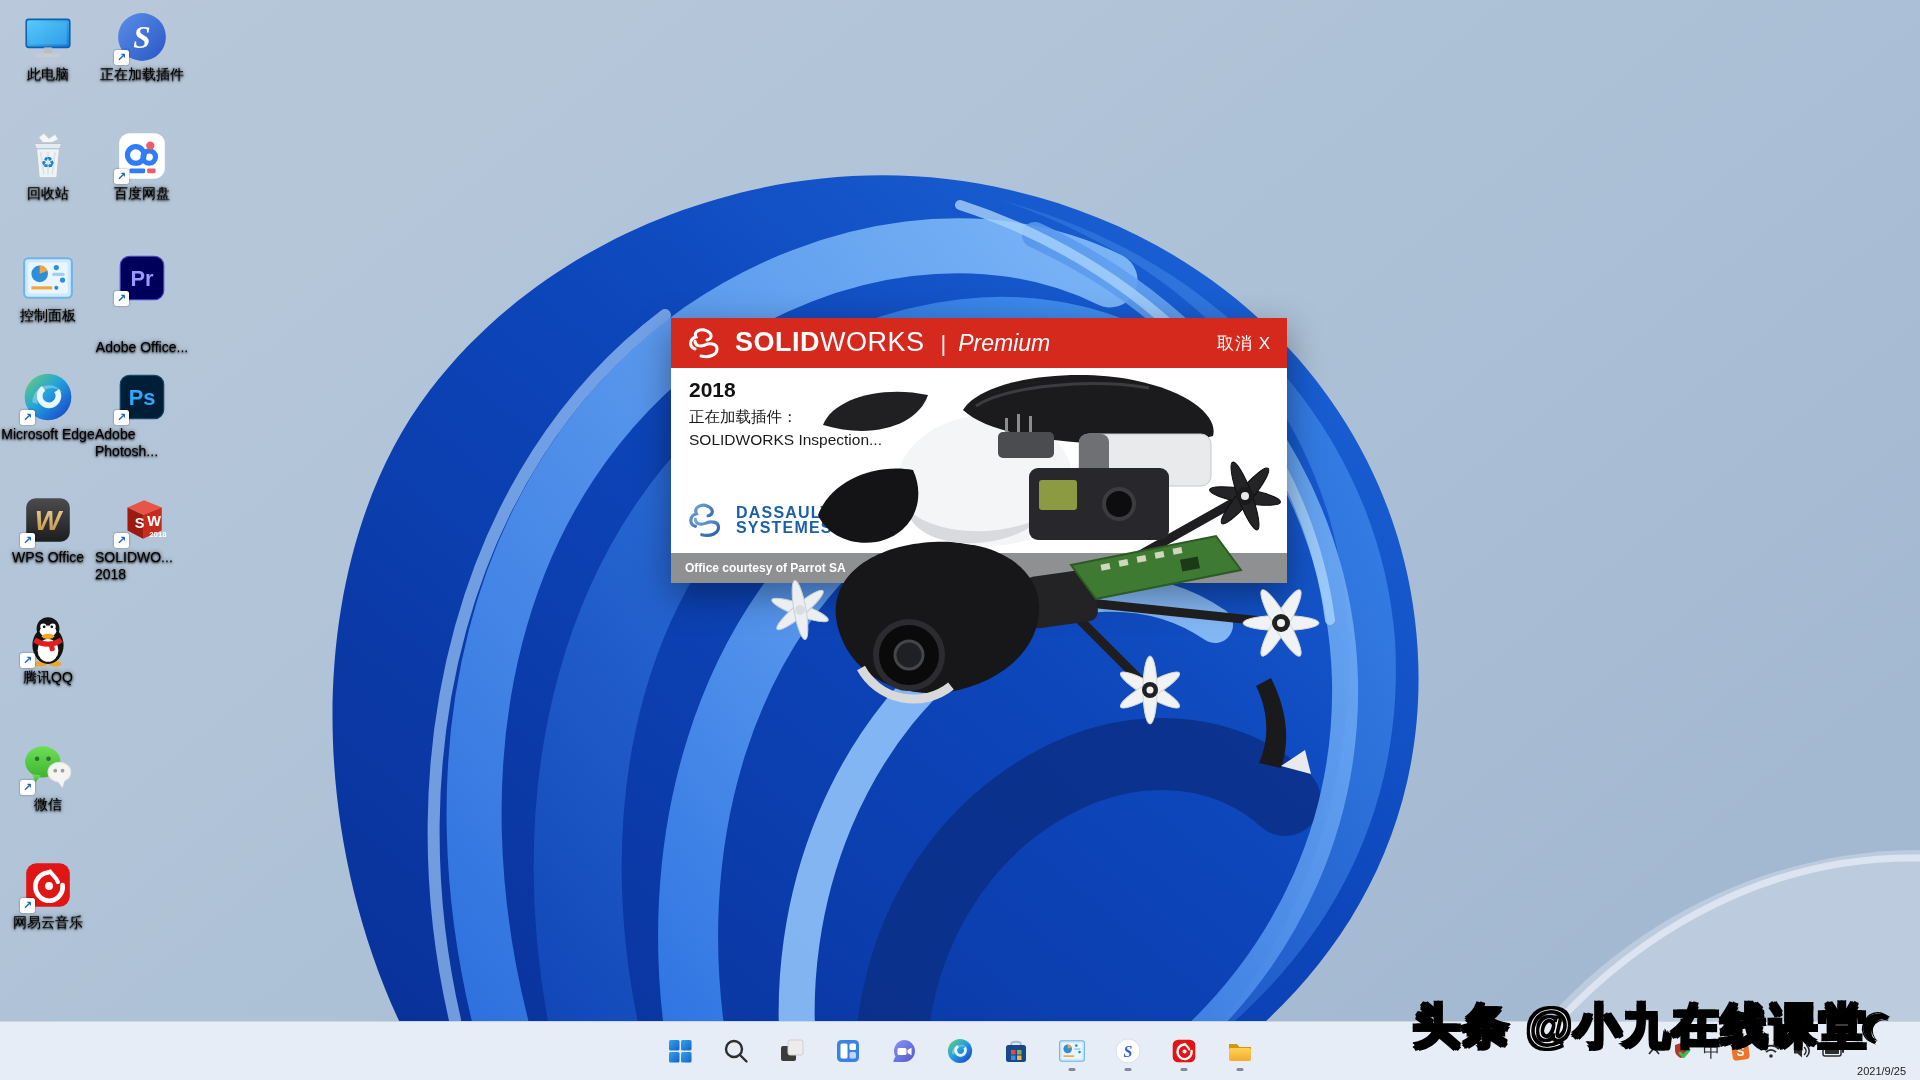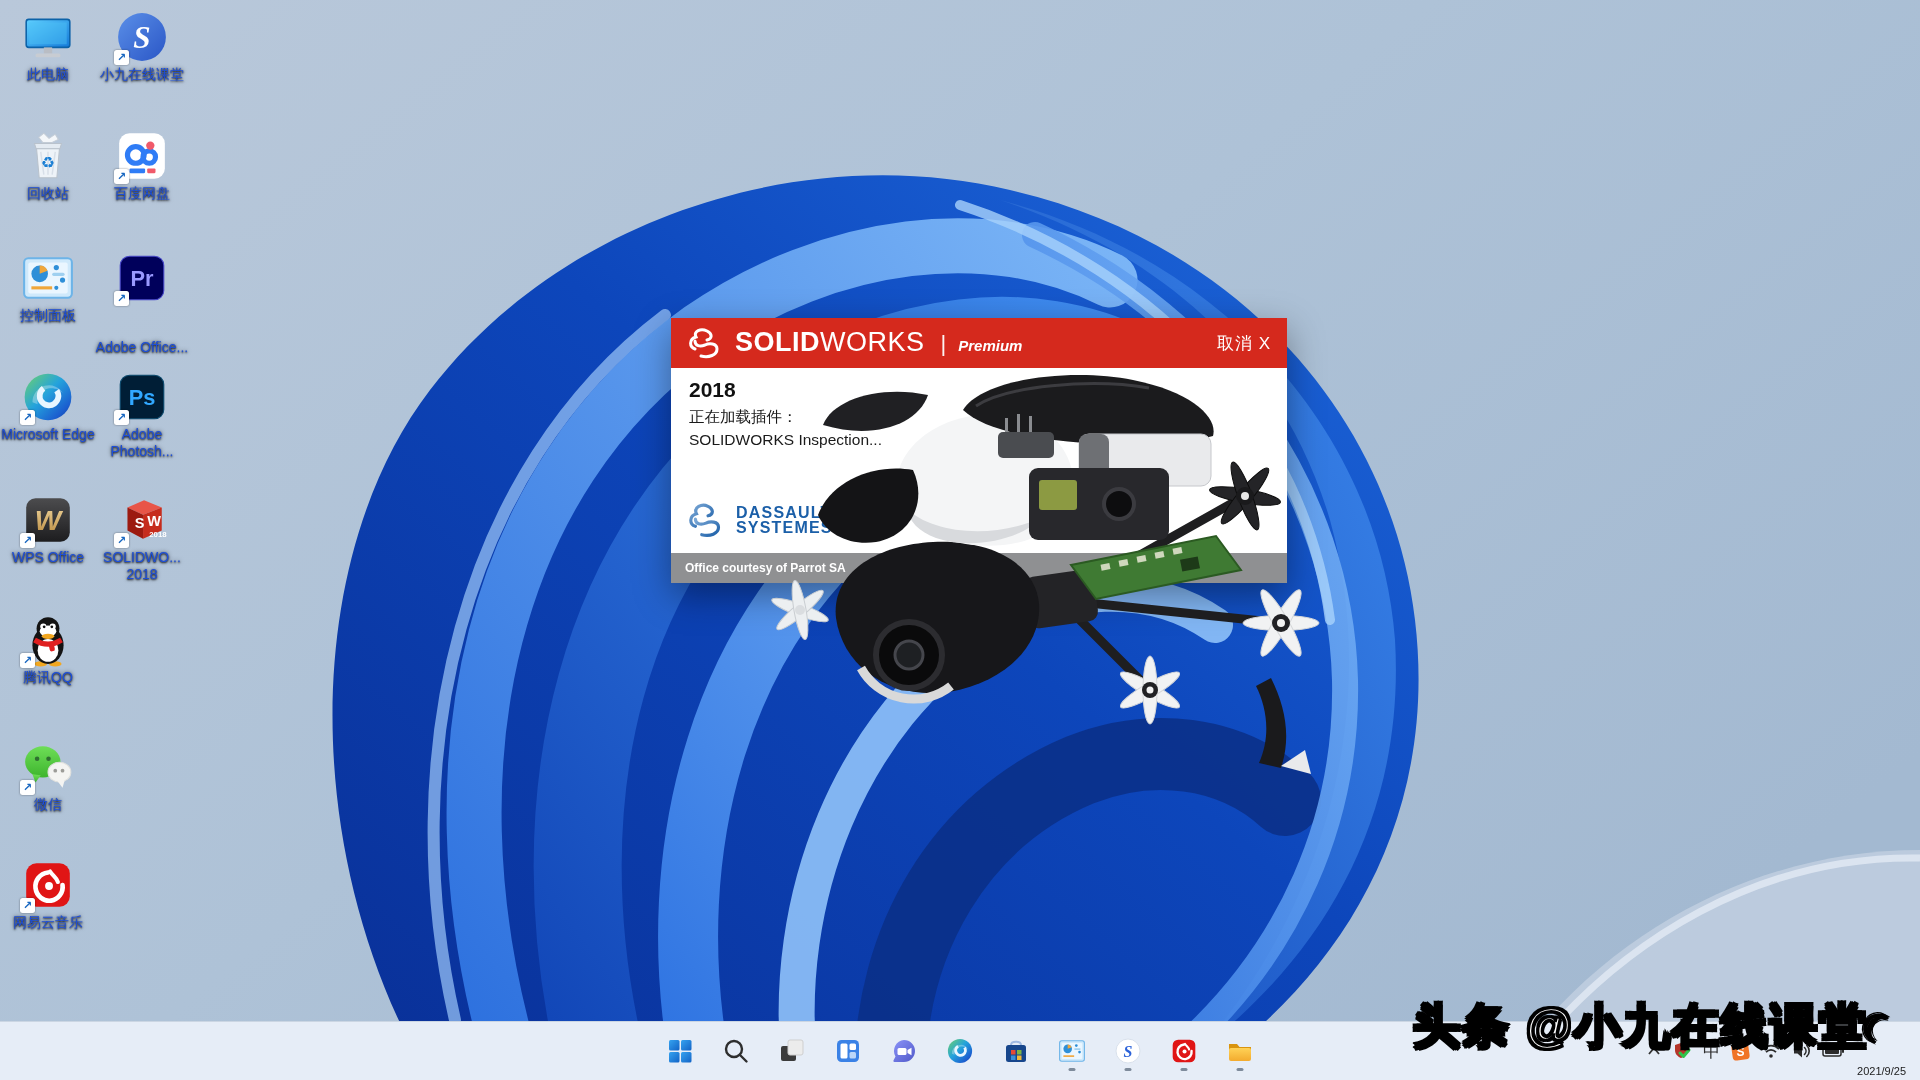--- a/index.html
+++ b/index.html
@@ -8,41 +8,41 @@
     font-family:"Liberation Sans","DejaVu Sans",sans-serif;
     background:#b0c2d6;
   }
   #wallpaper { position:absolute; inset:0; z-index:0; }
 
   
   .dicon { position:absolute; width:96px; display:flex; flex-direction:column; align-items:center; z-index:10; cursor:default; }
   .dicon .glyph { width:54px; height:54px; position:relative; }
   .dicon .glyph svg { width:54px; height:54px; display:block; }
   .dicon .lbl {
-    margin-top:2px; font-size:14px; line-height:16.5px; color:#1d4ed8; text-align:center;
+    margin-top:2px; font-size:14px; line-height:16.5px; color:#000000; text-align:left;
     max-width:94px; word-break:break-word;
     text-shadow:0 1px 2px rgba(0,0,0,.95), 0 0 4px rgba(0,0,0,.6);
   }
   .shortcut-arrow {
     position:absolute; left:-1px; bottom:-1px; width:15px; height:15px;
     background:#fff; border-radius:2.5px; box-shadow:0 0 2px rgba(0,0,0,.5);
     display:flex; align-items:center; justify-content:center;
     font-size:11px; font-weight:bold; color:#1766c0; line-height:1;
   }
 
   
   #splash { position:absolute; left:671px; top:318px; width:616px; z-index:30; }
   #splash .panel { box-shadow:0 12px 34px rgba(0,0,0,.38); }
   .sw-header { height:50px; background:#d5291d; display:flex; align-items:center; padding:0 16px; color:#fff; }
   .sw-logo { display:flex; align-items:baseline; gap:8px; }
   .sw-brand { font-size:27px; letter-spacing:.5px; }
   .sw-brand .b { font-weight:bold; }
   .sw-brand .l { font-weight:normal; }
   .sw-sep { font-size:22px; font-weight:300; margin:0 4px 0 8px; opacity:.95; }
-  .sw-edition { font-size:15px; font-style:italic; font-weight:bold; }
+  .sw-edition { font-size:23px; font-style:italic; font-weight:normal; }
   .sw-cancel { margin-left:auto; font-size:17px; color:#fff; cursor:pointer; letter-spacing:1px; }
   .sw-body { height:185px; background:#ffffff; position:relative; padding:10px 0 0 18px; box-sizing:border-box; }
   .sw-version { font-size:21px; font-weight:bold; color:#111; }
   .sw-status { font-size:15.5px; color:#1a1a1a; margin-top:5px; }
   .sw-addin  { font-size:15.5px; color:#1a1a1a; margin-top:3px; }
   .ds-logo { position:absolute; left:16px; bottom:12px; display:flex; align-items:center; gap:7px; }
   .ds-text { color:#1b5fa8; font-weight:bold; font-size:16px; line-height:15px; letter-spacing:1.2px; }
   .sw-caption { height:30px; background:#8f9092; display:flex; align-items:center; padding:0 14px; color:#fff; font-size:12px; font-weight:bold; }
   .drone { position:absolute; left:0; top:50px; width:690px; height:420px; pointer-events:none; z-index:5; }
 
@@ -144,21 +144,21 @@
             <linearGradient id="gSog" x1="0" y1="0" x2="1" y2="1">
               <stop offset="0" stop-color="#5a8fe8"></stop>
               <stop offset="1" stop-color="#2a56c6"></stop>
             </linearGradient>
           </defs>
       <circle cx="26" cy="26" r="23" fill="url(#gSog)"></circle>
       <text x="26" y="37" font-size="30" font-weight="bold" fill="#fff" text-anchor="middle" font-family="'Liberation Serif',serif" font-style="italic">S</text>
     </svg>
         <span class="shortcut-arrow">↗</span>
       </div>
-    <div class="lbl">小九在线课堂</div>
+    <div class="lbl">正在加载插件</div>
   </div>
 
   <div class="dicon" style="left:0px; top:129px;">
     <div class="glyph">
         <svg viewBox="0 0 52 52">
       <path d="M17 8 L22 4 L27 9 L33 5 L36 10 L30 13 L21 13 Z" fill="#f4f7fa" stroke="#c3ccd6" stroke-width="1"></path>
       <path d="M13 14 h26 l-1.5 5 h-23 Z" fill="#e4ebf2" stroke="#b9c2cc" stroke-width="1"></path>
       <path d="M15 19 L37 19 L34.5 47 L17.5 47 Z" fill="#eef3f8" stroke="#b9c2cc" stroke-width="1"></path>
       <path d="M19 22 L22 44 M33 22 L30 44 M26 22 L26 44" stroke="#d7dfe8" stroke-width="1.4" fill="none"></path>
       <text x="26" y="38" font-size="15" text-anchor="middle" fill="#1b7fd4">♻</text>

